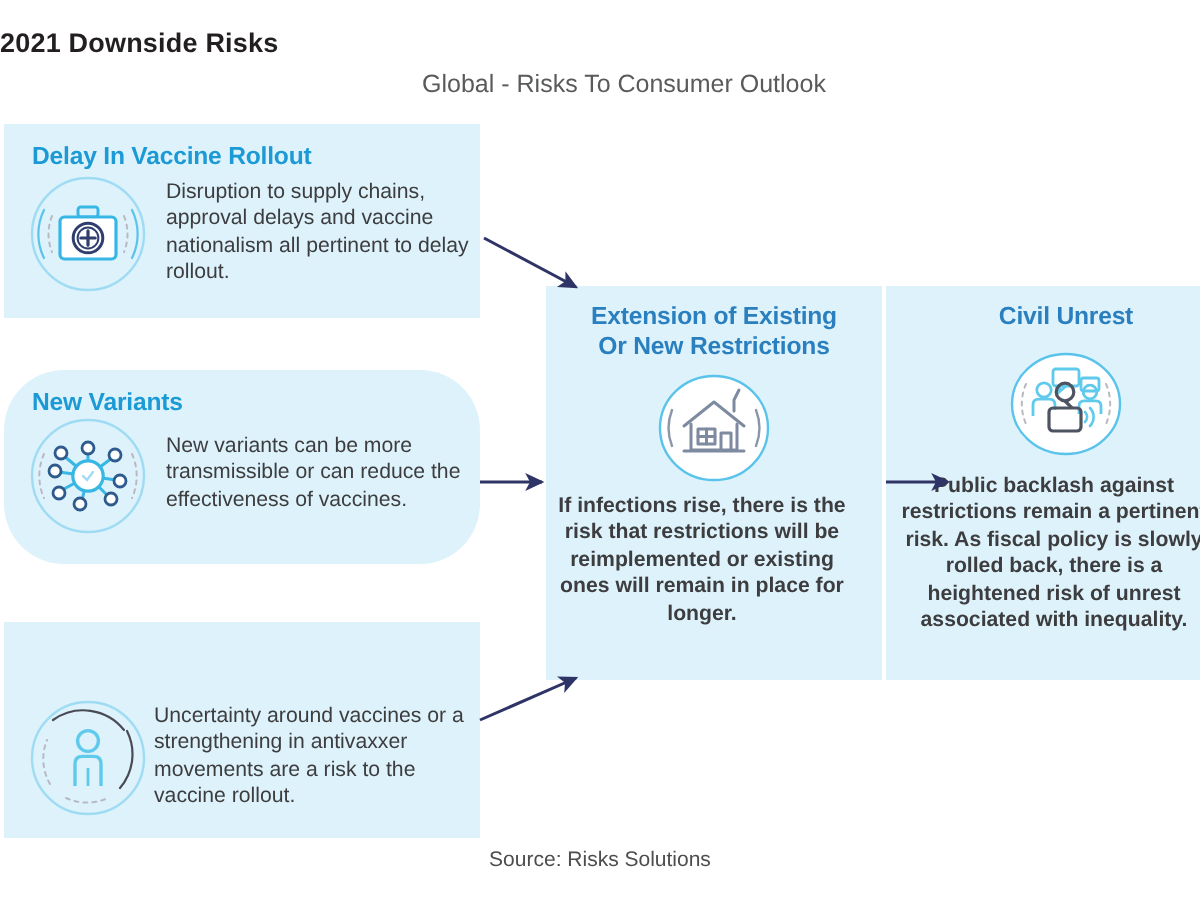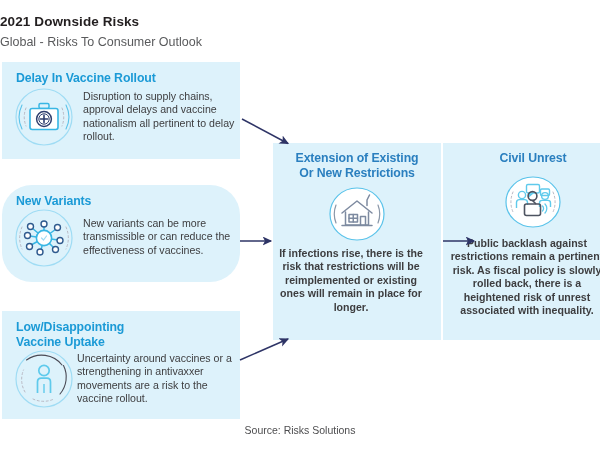--- a/index.html
+++ b/index.html
@@ -31,23 +31,25 @@
     text-align: left;
     font-size: 13.5px;
     font-weight: bold;
     color: #231f20;
     letter-spacing: 0.1px;
   }
   .subtitle {
     position: absolute;
     left: 0; top: 35px;
     width: 568px;
+    text-align: center;
     font-size: 12.5px;
     font-weight: normal;
     color: #595a5c;
+    padding-left: 28px;
   }
   .source {
     position: absolute;
     left: 0; top: 424px;
     width: 600px;
     text-align: center;
     font-size: 10.5px;
     color: #4d4d4f;
   }
 
@@ -197,24 +199,20 @@
           <circle cx="14.5" cy="28.5" r="3"></circle>
         </g>
         <circle cx="31" cy="31" r="7.6" fill="#ffffff" stroke="#38b6e4" stroke-width="1.6"></circle>
         <path d="M28.5 31 L30.5 33 L33.5 29" fill="none" stroke="#9fdcf4" stroke-width="1.2" stroke-linecap="round"></path>
       </svg>
     </div>
     <div class="box-body">New variants can be more transmissible or can reduce the effectiveness of vaccines.</div>
   </div>
 
   <div class="box lbox" id="box-uptake">
-    <div class="box-head">
-      <span>Low/Disappointing</span><br>
-      <span>Vaccine Uptake</span>
-    </div>
     <div class="icon-wrap">
       <svg width="62" height="62" viewBox="0 0 62 62">
         <circle cx="31" cy="31" r="28" fill="none" stroke="#9fdcf4" stroke-width="1.2"></circle>
         <path d="M13.5 12 A26 26 0 0 1 49 17" fill="none" stroke="#4a4a55" stroke-width="1.1" stroke-linecap="round"></path>
         <path d="M50.5 17.5 A26 26 0 0 1 47 46" fill="none" stroke="#4a4a55" stroke-width="1.1" stroke-linecap="round"></path>
         <path d="M12 44 A25 25 0 0 1 10.5 22" fill="none" stroke="#b9b9c4" stroke-width="1" stroke-dasharray="2 2.5" stroke-linecap="round"></path>
         <path d="M20 51 A25 25 0 0 0 41 51" fill="none" stroke="#b9b9c4" stroke-width="1" stroke-dasharray="2 2.5" stroke-linecap="round"></path>
         <circle cx="31" cy="22.5" r="5.2" fill="none" stroke="#5fcaec" stroke-width="1.7"></circle>
         <path d="M24.5 45 L24.5 34 Q24.5 30.2 28.2 30.2 L33.8 30.2 Q37.5 30.2 37.5 34 L37.5 45" fill="none" stroke="#5fcaec" stroke-width="1.7" stroke-linejoin="round"></path>
         <path d="M31 36 L31 45" fill="none" stroke="#5fcaec" stroke-width="1.4"></path>

